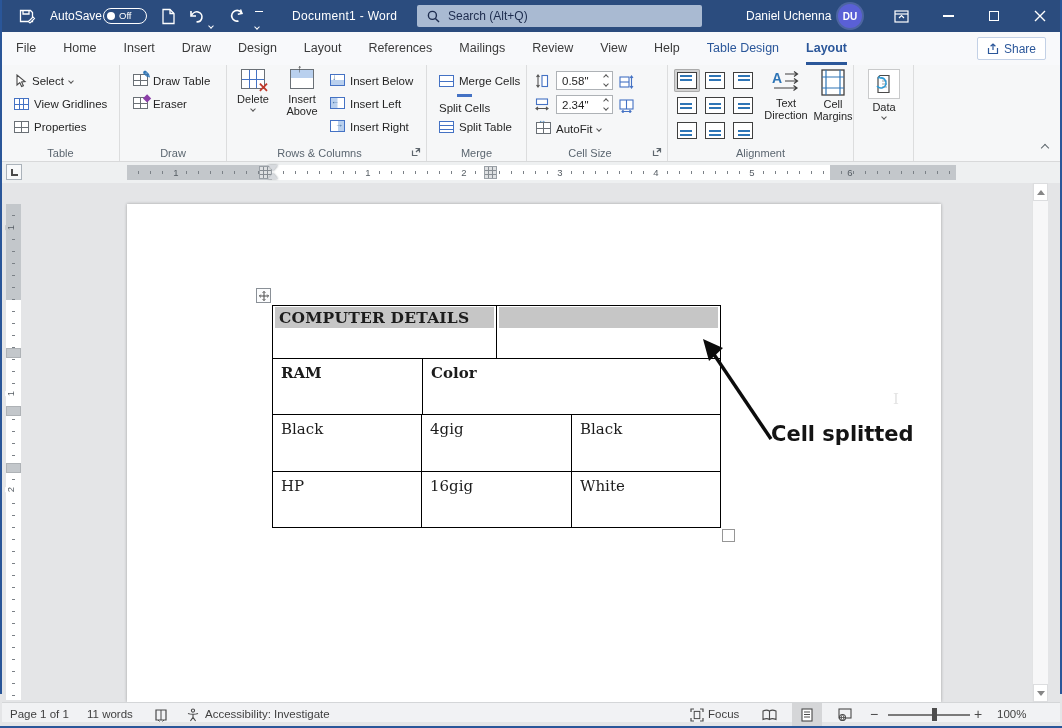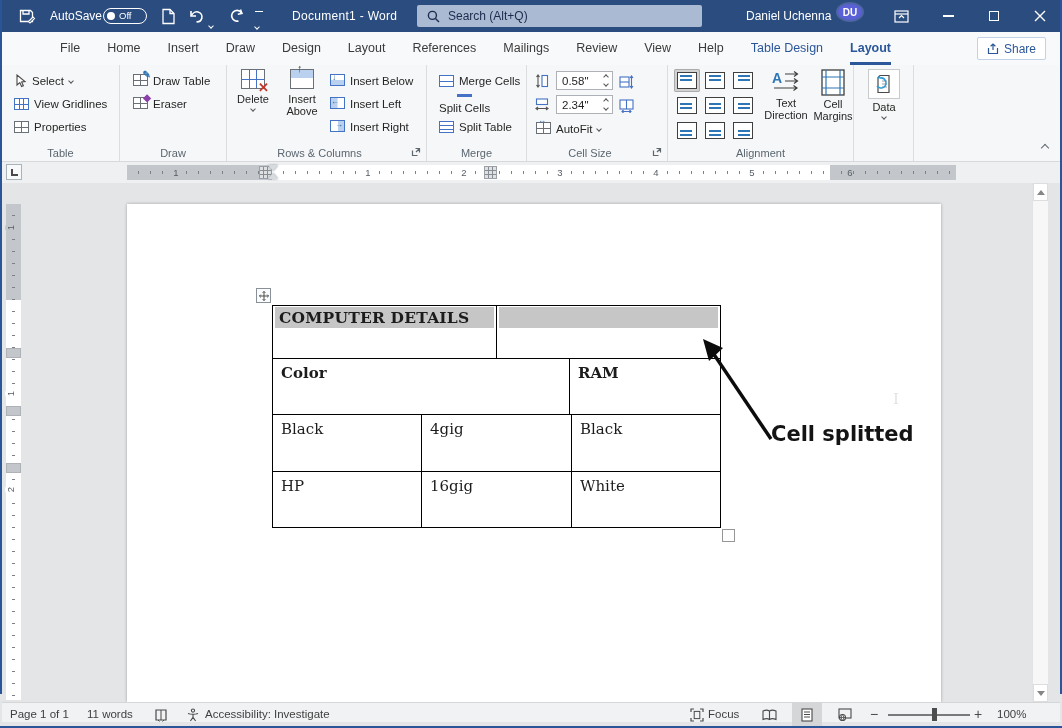--- a/index.html
+++ b/index.html
@@ -15,29 +15,29 @@
 
   
   #titlebar { position:absolute; left:0; top:0; width:1062px; height:32px; background:#2b4c7e; color:#fff; z-index:40; }
   #titlebar .abs { position:absolute; }
   .tb-text { font-size:12px; line-height:32px; color:#fff; }
   .toggle-pill { position:absolute; left:103px; top:8px; width:44px; height:16px; border:1px solid #fff; border-radius:8px; display:flex; align-items:center; gap:4px; padding:0 5px 0 3px; }
   .toggle-dot { width:8px; height:8px; background:#fff; border-radius:50%; }
   .toggle-label { font-size:9.5px; color:#fff; line-height:1; }
   .searchbox { position:absolute; left:417px; top:5px; width:285px; height:22px; background:#a9bad2; border-radius:2px; display:flex; align-items:center; gap:8px; padding:0 10px; }
   .searchbox span { font-size:12px; color:#1d2c4e; }
-  .avatar { position:absolute; left:838px; top:4px; width:24px; height:16px; border-radius:50%; background:#5a60d6; box-shadow:0 0 0 2px rgba(140,150,230,.35); display:flex; align-items:center; justify-content:center; font-size:10px; font-weight:bold; color:#fff; }
+  .avatar { position:absolute; left:838px; top:4px; width:24px; height:24px; border-radius:50%; background:#5a60d6; box-shadow:0 0 0 2px rgba(140,150,230,.35); display:flex; align-items:center; justify-content:center; font-size:10px; font-weight:bold; color:#fff; }
   .winbtn { position:absolute; top:0; width:40px; height:32px; display:flex; align-items:center; justify-content:center; }
   .chv { display:inline-block; width:6px; height:6px; border-right:1.4px solid currentColor; border-bottom:1.4px solid currentColor; transform:rotate(45deg); }
   .chv.up { transform:rotate(-135deg); }
   .chv.sm { width:4px; height:4px; }
 
   
   #menubar { position:absolute; left:2px; top:32px; width:1058px; height:33px; background:#f8f9fb; z-index:30; }
-  .tabs { position:absolute; left:14px; top:0; height:33px; display:flex; gap:27px; align-items:flex-start;margin-left:44px; }
+  .tabs { position:absolute; left:14px; top:0; height:33px; display:flex; gap:27px; align-items:flex-start; }
   .t-tab { position:relative; font-size:12.5px; color:#3b3b3b; height:33px; line-height:33px; cursor:default; }
   .t-tab.ctx { color:#2b579a; }
   .t-tab.active { color:#2b579a; font-weight:bold; }
   .t-tab.active::after { content:""; position:absolute; left:0; right:0; bottom:0; height:3px; background:#2b579a; }
   .share-btn { position:absolute; right:14px; top:5px; height:23px; padding:0 9px; border:1px solid #c3d1e6; background:#fff; border-radius:2px; display:flex; align-items:center; gap:5px; color:#2b579a; font-size:12px; }
 
   
   #ribbon { position:absolute; left:2px; top:65px; width:1058px; height:97px; background:#f6f7f8; border-bottom:1px solid #d8d9da; z-index:30; }
   .grp { position:absolute; top:0; height:96px; border-right:1px solid #dcddde; }
   .grp-label { position:absolute; bottom:2px; left:0; right:0; text-align:center; font-size:11px; color:#5b6670; }
@@ -496,22 +496,22 @@
           <div class="tcell cap-c1" style="padding:0;">
             <div class="hl">
               <span>COMPUTER DETAILS</span>
             </div>
           </div>
           <div class="tcell cap-c2" style="padding:0;">
             <div class="hl"></div>
           </div>
         </div>
         <div class="trow hdr-row">
+          <div class="tcell c2">RAM</div>
           <div class="tcell c3">Color</div>
-          <div class="tcell c2">RAM</div>
         </div>
         <div class="trow data-row1">
           <div class="tcell c1">Black</div>
           <div class="tcell c2">4gig</div>
           <div class="tcell c3">Black</div>
         </div>
         <div class="trow data-row2">
           <div class="tcell c1">HP</div>
           <div class="tcell c2">16gig</div>
           <div class="tcell c3">White</div>

